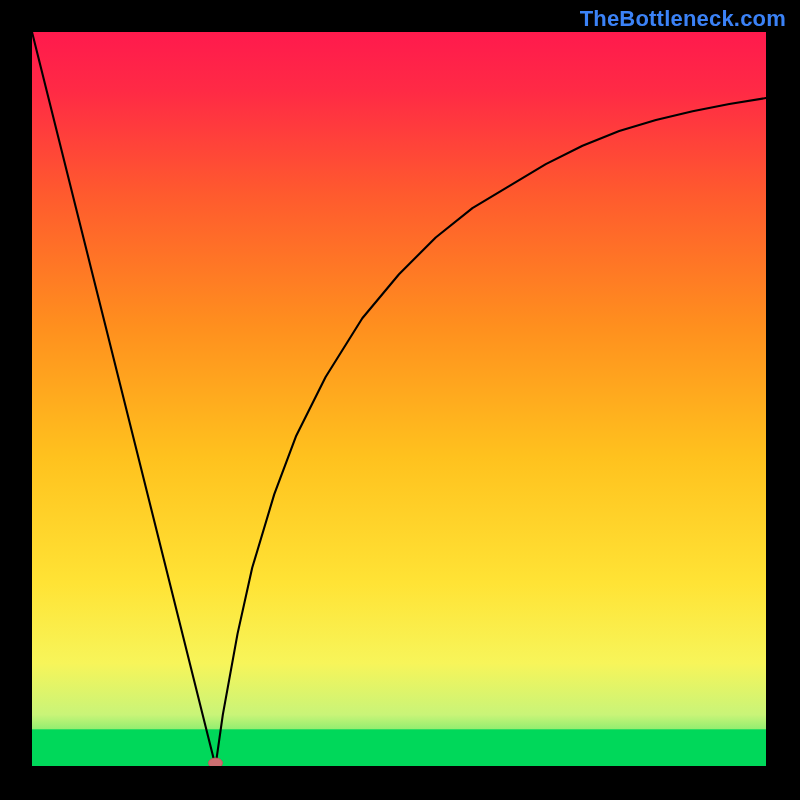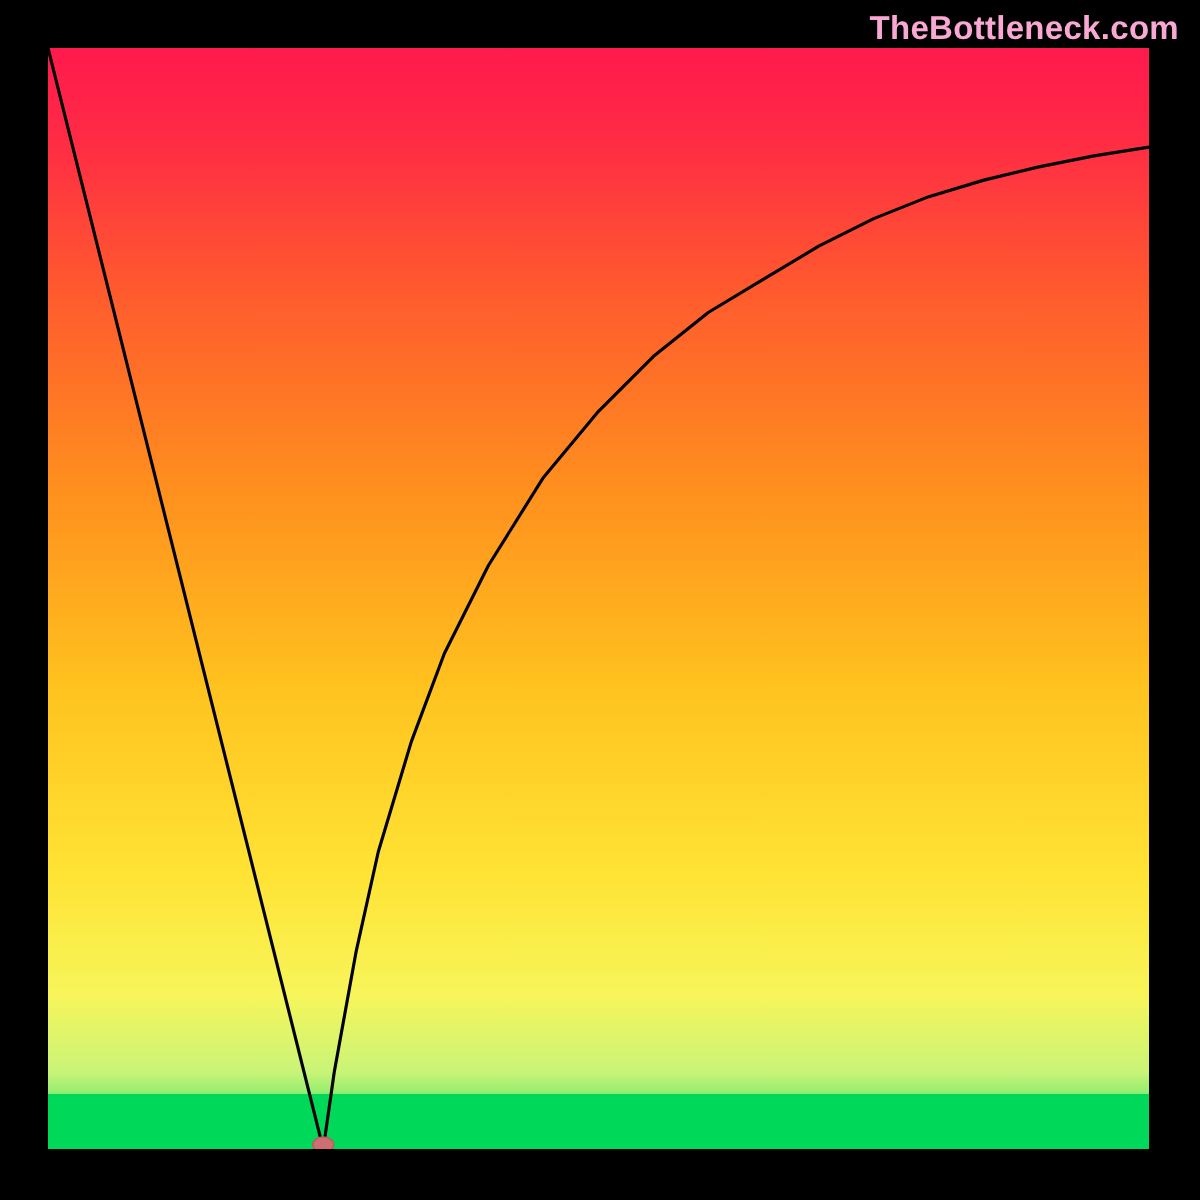--- a/index.html
+++ b/index.html
@@ -26,21 +26,21 @@
   }
   .plot {
     width: 734px;
     height: 734px;
     display: block;
   }
   .watermark {
     position: absolute;
     top: 6px;
     right: 14px;
-    color: #f9a8d4;
+    color: #3b82f6;
     font-size: 22px;
     font-weight: 600;
     letter-spacing: 0.2px;
     user-select: none;
   }
 </style>
 </head>
 <body>
 
 <div class="frame">

